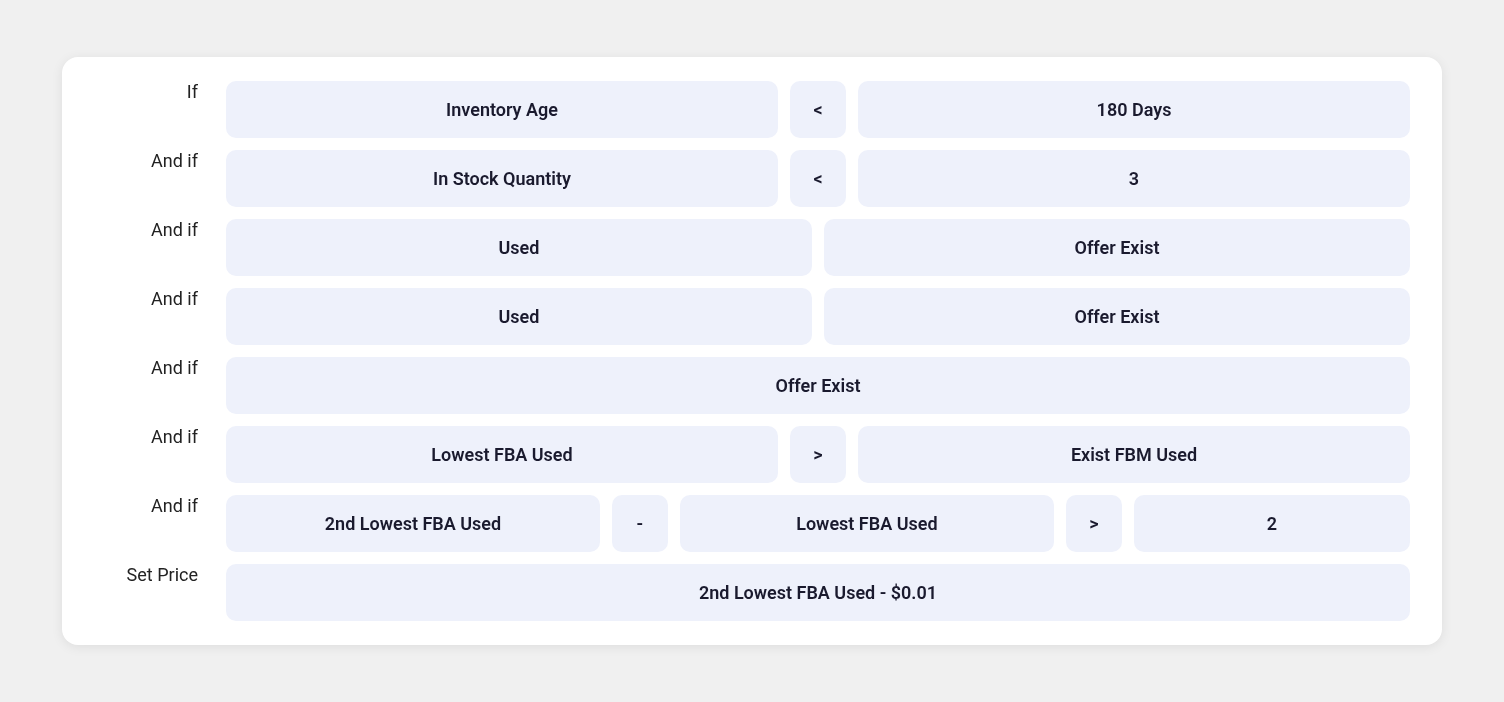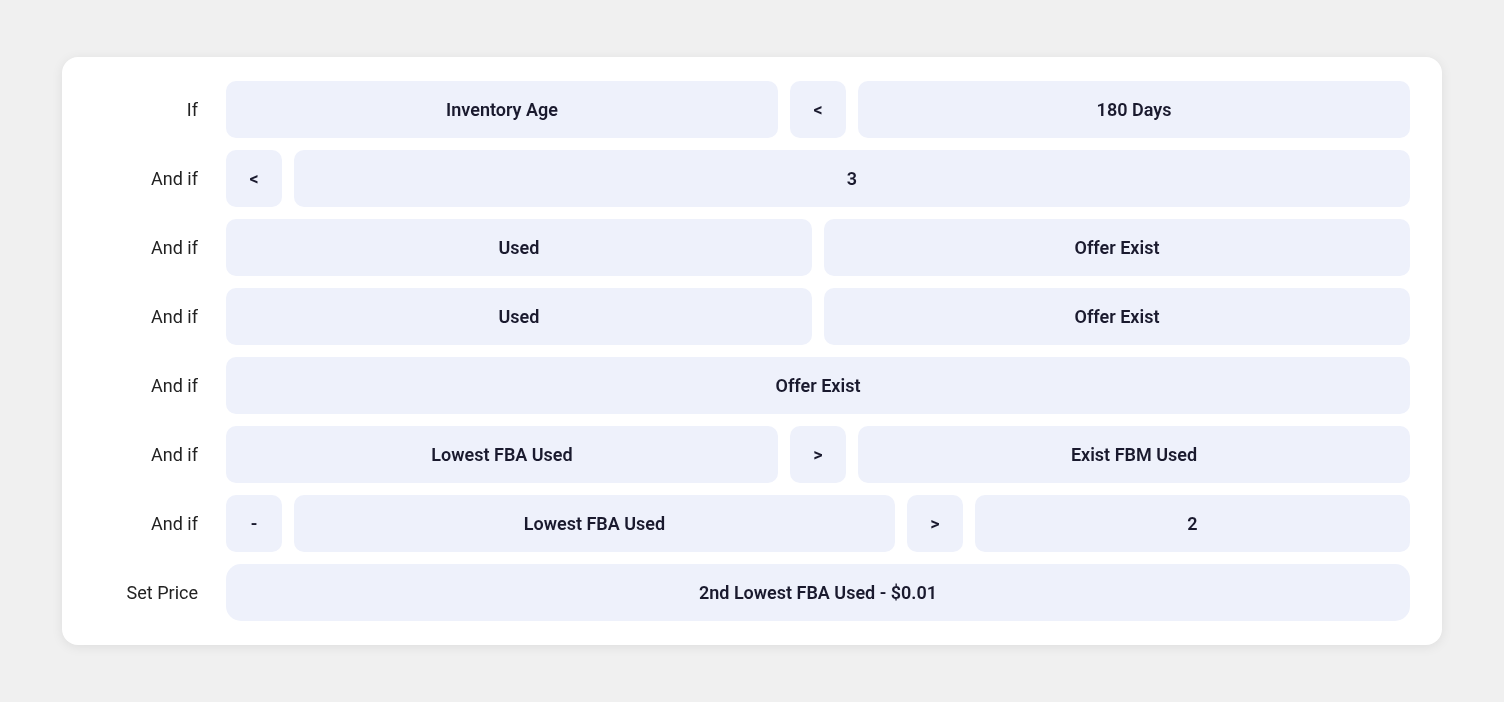--- a/index.html
+++ b/index.html
@@ -20,21 +20,20 @@
     .card {
       background: #ffffff;
       border-radius: 16px;
       padding: 24px 32px;
       width: 1380px;
       box-shadow: 0 2px 12px rgba(0,0,0,0.08);
     }
 
     .rule-row {
       display: flex;
-      align-items: center;
       margin-bottom: 12px;
       gap: 12px;
     }
 
     .rule-row:last-child {
       margin-bottom: 0;
     }
 
     .label {
       width: 120px;
@@ -81,20 +80,21 @@
 
 <div class="card">
 <div class="rule-row">
       <div class="label">If</div>
       <div class="chip wide">Inventory Age</div>
       <div class="operator">&lt;</div>
       <div class="chip wide">180 Days</div>
     </div>
     <div class="rule-row">
       <div class="label">And if</div>
+      <div class="chip wide">In Stock Quantity</div>
       <div class="operator">&lt;</div>
       <div class="chip wide">3</div>
     </div>
     <div class="rule-row">
       <div class="label">And if</div>
       <div class="chip">Used</div>
       <div class="chip">Offer Exist</div>
     </div>
     <div class="rule-row">
       <div class="label">And if</div>
@@ -106,22 +106,23 @@
       <div class="chip wide">Offer Exist</div>
     </div>
     <div class="rule-row">
       <div class="label">And if</div>
       <div class="chip wide">Lowest FBA Used</div>
       <div class="operator">&gt;</div>
       <div class="chip wide">Exist FBM Used</div>
     </div>
     <div class="rule-row">
       <div class="label">And if</div>
+      <div class="chip">2nd Lowest FBA Used</div>
       <div class="operator">-</div>
       <div class="chip">Lowest FBA Used</div>
       <div class="operator">&gt;</div>
       <div class="chip narrow">2</div>
     </div>
     <div class="rule-row">
       <div class="label">Set Price</div>
-      <div class="chip" style="flex: 1 1 0%; border-radius: 15px;">2nd Lowest FBA Used - $0.01</div>
+      <div class="chip" style="flex: 1 1 0%;">2nd Lowest FBA Used - $0.01</div>
     </div>
   </div>
 
 </body></html>

